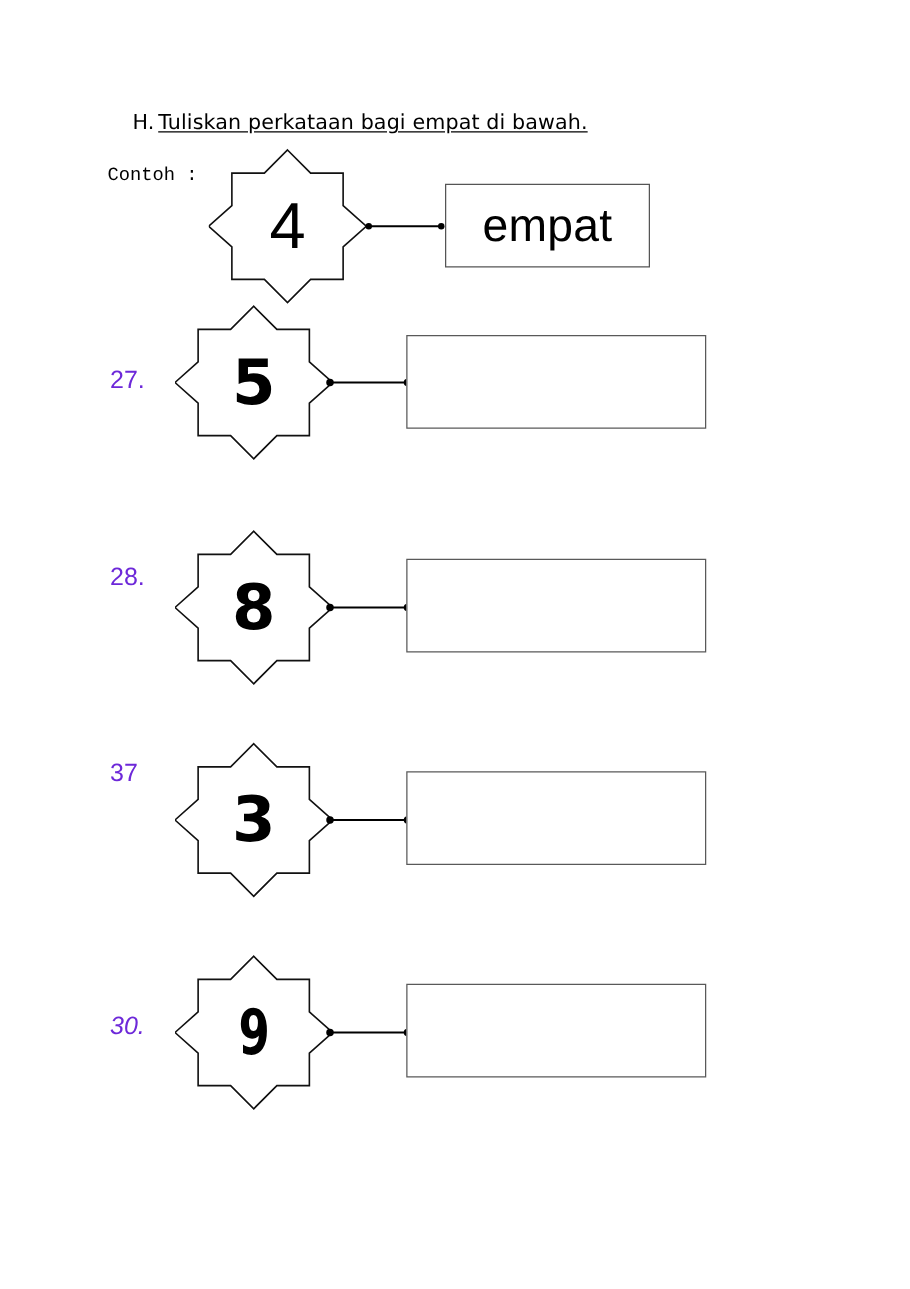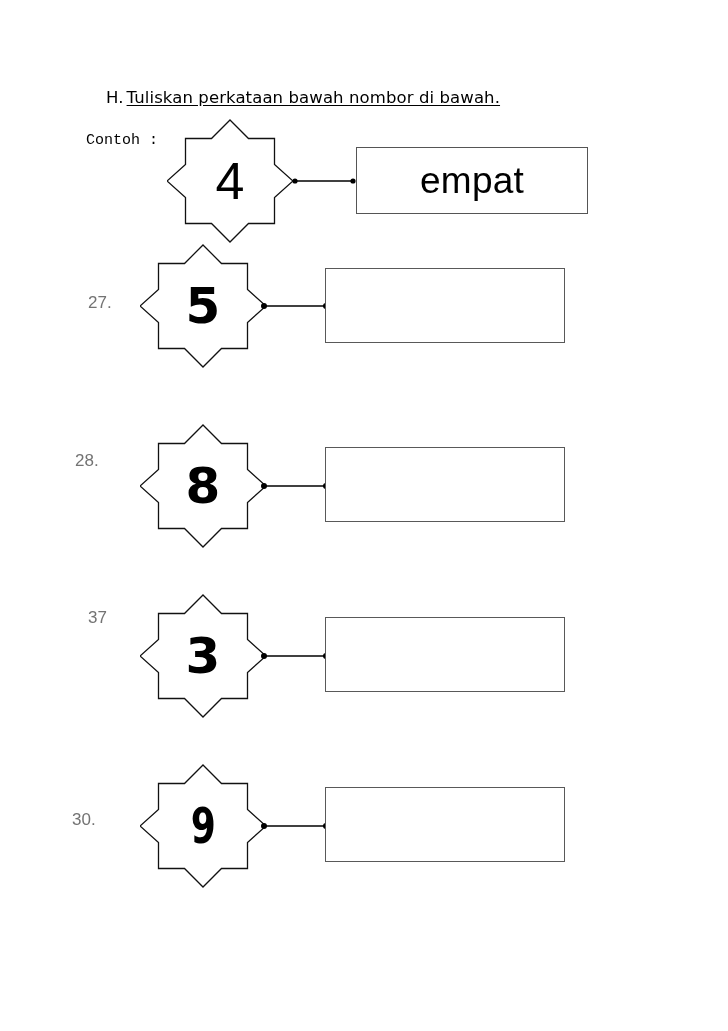--- a/index.html
+++ b/index.html
@@ -48,22 +48,22 @@
     font-family: Liberation Mono, monospace;
     font-size: 15px;
     color: #000000;
     white-space: nowrap;
   }
 
   
   .row-num {
     position: absolute;
     font-family: "Liberation Sans", sans-serif;
-    font-size: 17px;
-    color: #737373;
+    font-size: 20px;
+    color: #6d28d9;
     white-space: nowrap;
   }
 
   
   .star-wrap {
     position: absolute;
     width: 126px;
     height: 126px;
   }
   .star-wrap svg {
@@ -131,21 +131,21 @@
     line-height: 1;
     letter-spacing: 0.2px;
   }
 </style>
 </head>
 <body>
 
 <div id="page">
 
   <div class="header">
-    <span class="sec">H.</span><span class="underlined">Tuliskan perkataan bawah nombor di bawah.</span>
+    <span class="sec">H.</span><span class="underlined">Tuliskan perkataan bagi empat di bawah.</span>
   </div>
 
   <div class="contoh-label">Contoh :</div>
 
   <div class="star-wrap" style="left:167px; top:118px;">
     <svg viewBox="0 0 126 126" xmlns="http://www.w3.org/2000/svg">
       <polygon points="63,2 81.5,20.5 107.5,20.5 107.5,46.5 126,63 107.5,79.5 107.5,105.5 81.5,105.5 63,124 44.5,105.5 18.5,105.5 18.5,79.5 0,63 18.5,46.5 18.5,20.5 44.5,20.5" fill="#ffffff" stroke="#111111" stroke-width="1.3" stroke-linejoin="miter"></polygon>
     </svg>
     <div class="star-digit">
       <span class="digit-thin">4</span>
@@ -153,21 +153,21 @@
   </div>
 
   <div class="connector" style="left:292px; top:173px; width:64px;">
     <svg width="64" height="16" viewBox="0 0 64 16" xmlns="http://www.w3.org/2000/svg">
       <line x1="3" y1="8" x2="61" y2="8" stroke="#000000" stroke-width="1.7"></line>
       <circle cx="3" cy="8" r="2.6" fill="#000000"></circle>
       <circle cx="61" cy="8" r="2.6" fill="#000000"></circle>
     </svg>
   </div>
 
-  <div class="answer-box example" style="left:356px; top:147px; width:232px; height:67px;">
+  <div class="answer-box example" style="left:356px; top:147px; width:164px; height:67px;">
     <span class="answer-text">empat</span>
   </div>
 
   <div class="row-num" style="left:88px; top:293px;">27.</div>
 
   <div class="star-wrap" style="left:140px; top:243px;">
     <svg viewBox="0 0 126 126" xmlns="http://www.w3.org/2000/svg">
       <polygon points="63,2 81.5,20.5 107.5,20.5 107.5,46.5 126,63 107.5,79.5 107.5,105.5 81.5,105.5 63,124 44.5,105.5 18.5,105.5 18.5,79.5 0,63 18.5,46.5 18.5,20.5 44.5,20.5" fill="#ffffff" stroke="#111111" stroke-width="1.3" stroke-linejoin="miter"></polygon>
     </svg>
     <div class="star-digit">
@@ -180,21 +180,21 @@
       <line x1="3" y1="8" x2="65" y2="8" stroke="#000000" stroke-width="1.7"></line>
       <circle cx="3" cy="8" r="3" fill="#000000"></circle>
       <circle cx="65" cy="8" r="3" fill="#000000"></circle>
     </svg>
   </div>
 
   <div class="answer-box" style="left:325px; top:268px; width:240px; height:75px;">
     <span class="answer-text"></span>
   </div>
 
-  <div class="row-num" style="left:75px; top:451px;">28.</div>
+  <div class="row-num" style="left:88px; top:451px;">28.</div>
 
   <div class="star-wrap" style="left:140px; top:423px;">
     <svg viewBox="0 0 126 126" xmlns="http://www.w3.org/2000/svg">
       <polygon points="63,2 81.5,20.5 107.5,20.5 107.5,46.5 126,63 107.5,79.5 107.5,105.5 81.5,105.5 63,124 44.5,105.5 18.5,105.5 18.5,79.5 0,63 18.5,46.5 18.5,20.5 44.5,20.5" fill="#ffffff" stroke="#111111" stroke-width="1.3" stroke-linejoin="miter"></polygon>
     </svg>
     <div class="star-digit">
       <span class="digit-bold">8</span>
     </div>
   </div>
 
@@ -226,21 +226,21 @@
       <line x1="3" y1="8" x2="65" y2="8" stroke="#000000" stroke-width="1.7"></line>
       <circle cx="3" cy="8" r="3" fill="#000000"></circle>
       <circle cx="65" cy="8" r="3" fill="#000000"></circle>
     </svg>
   </div>
 
   <div class="answer-box" style="left:325px; top:617px; width:240px; height:75px;">
     <span class="answer-text"></span>
   </div>
 
-  <div class="row-num" style="left:72px; top:810px;">30.</div>
+  <div class="row-num" style="left:88px; top:810px;font-style:italic;">30.</div>
 
   <div class="star-wrap" style="left:140px; top:763px;">
     <svg viewBox="0 0 126 126" xmlns="http://www.w3.org/2000/svg">
       <polygon points="63,2 81.5,20.5 107.5,20.5 107.5,46.5 126,63 107.5,79.5 107.5,105.5 81.5,105.5 63,124 44.5,105.5 18.5,105.5 18.5,79.5 0,63 18.5,46.5 18.5,20.5 44.5,20.5" fill="#ffffff" stroke="#111111" stroke-width="1.3" stroke-linejoin="miter"></polygon>
     </svg>
     <div class="star-digit">
       <span class="digit-cond">9</span>
     </div>
   </div>
 

